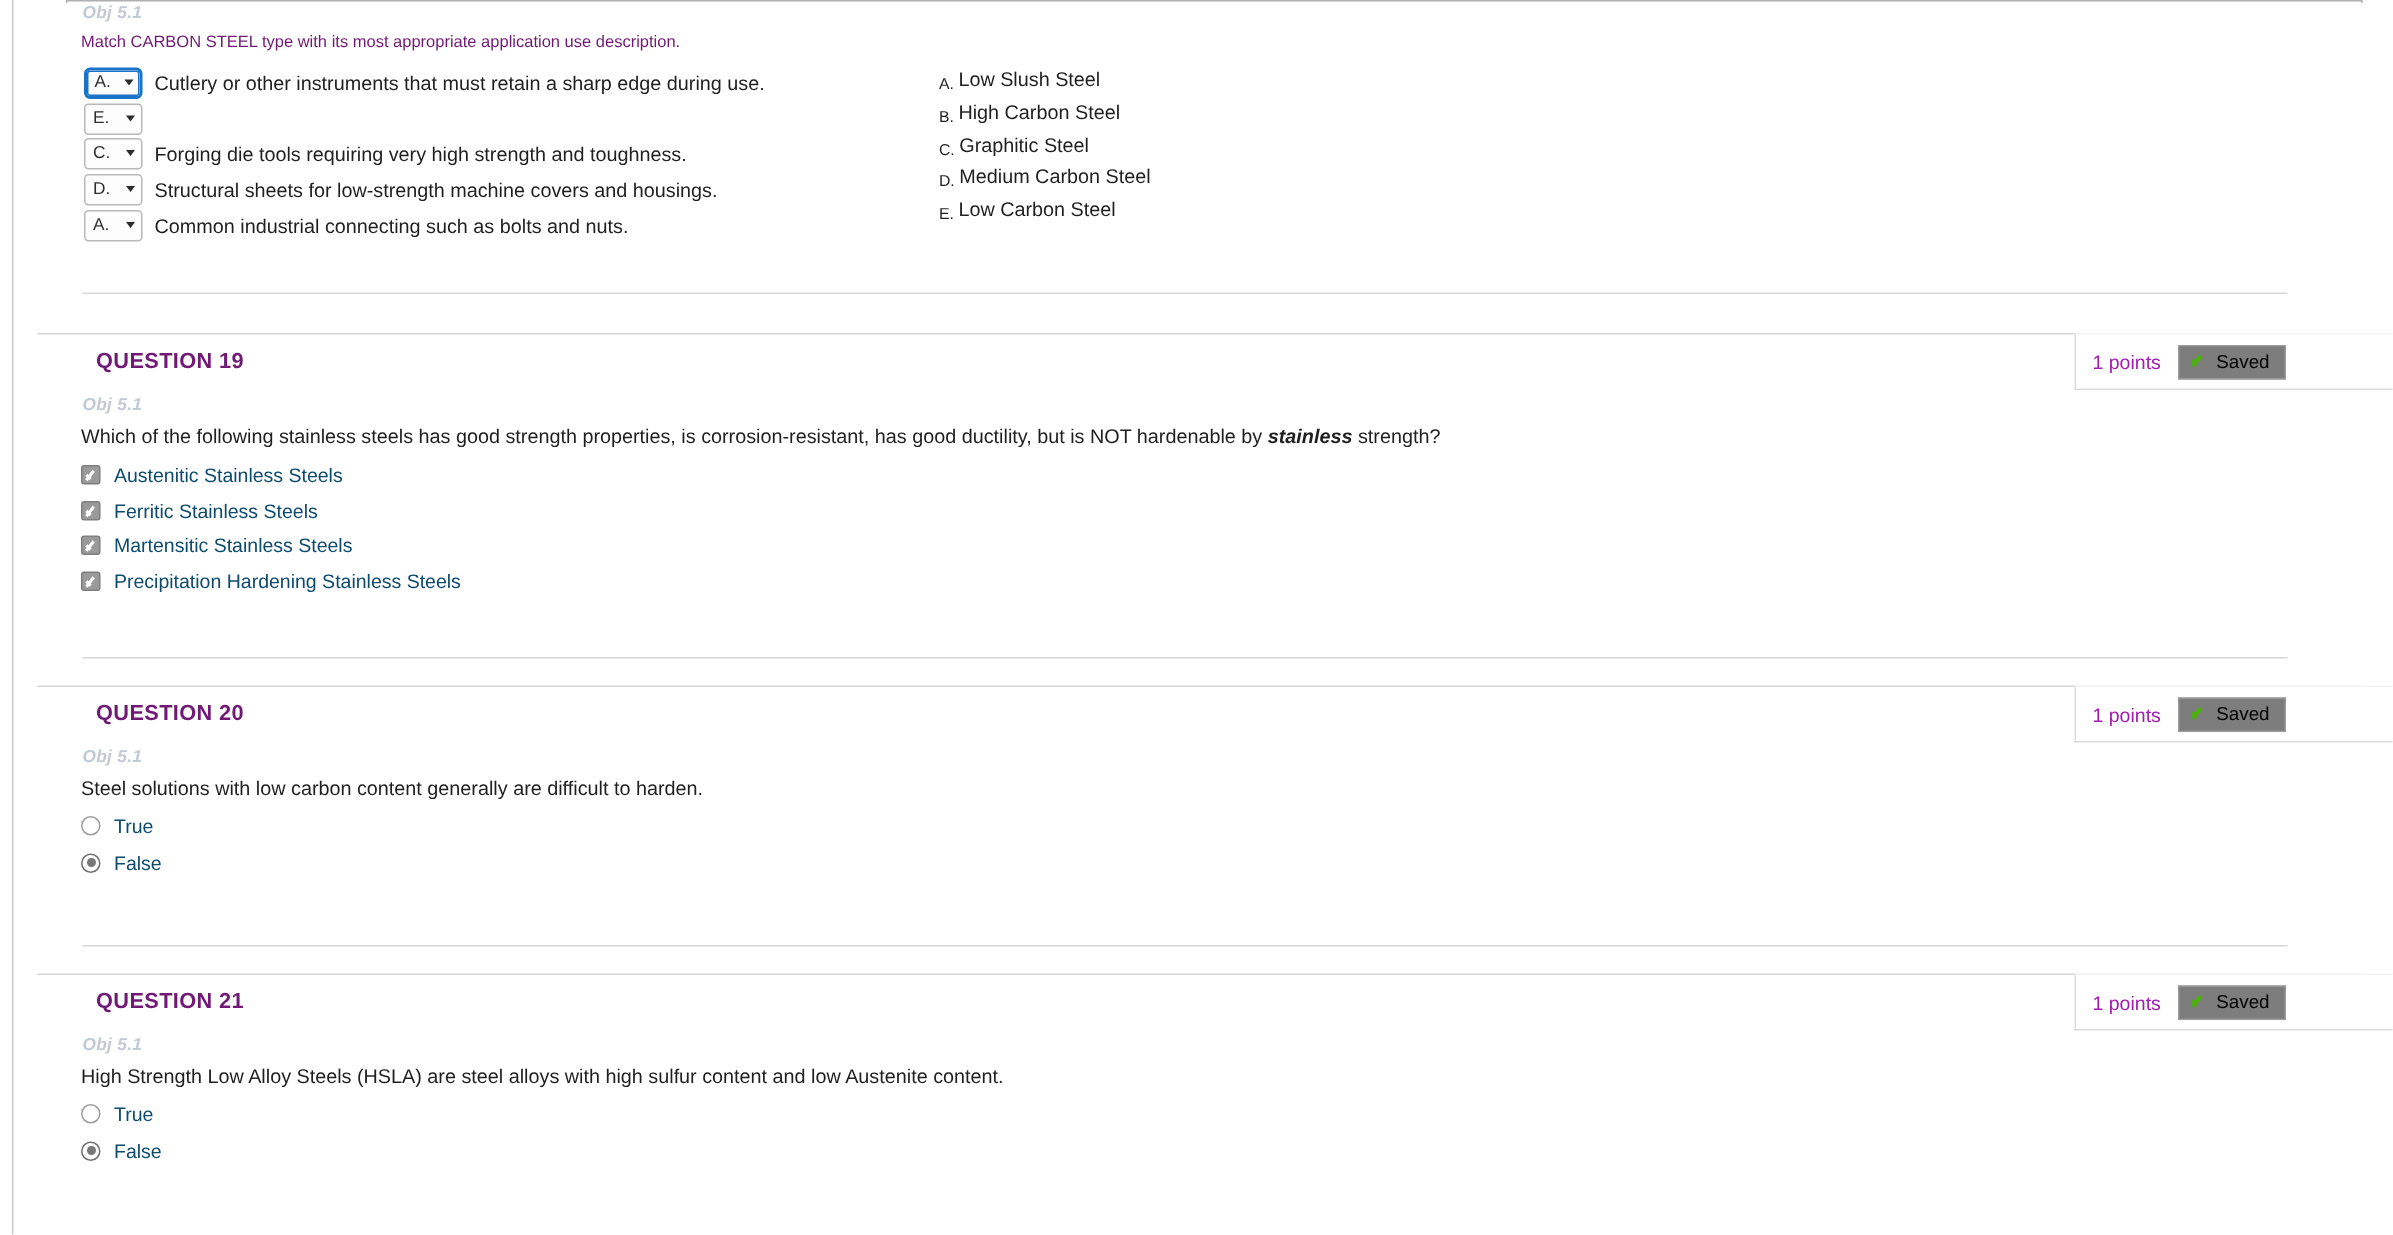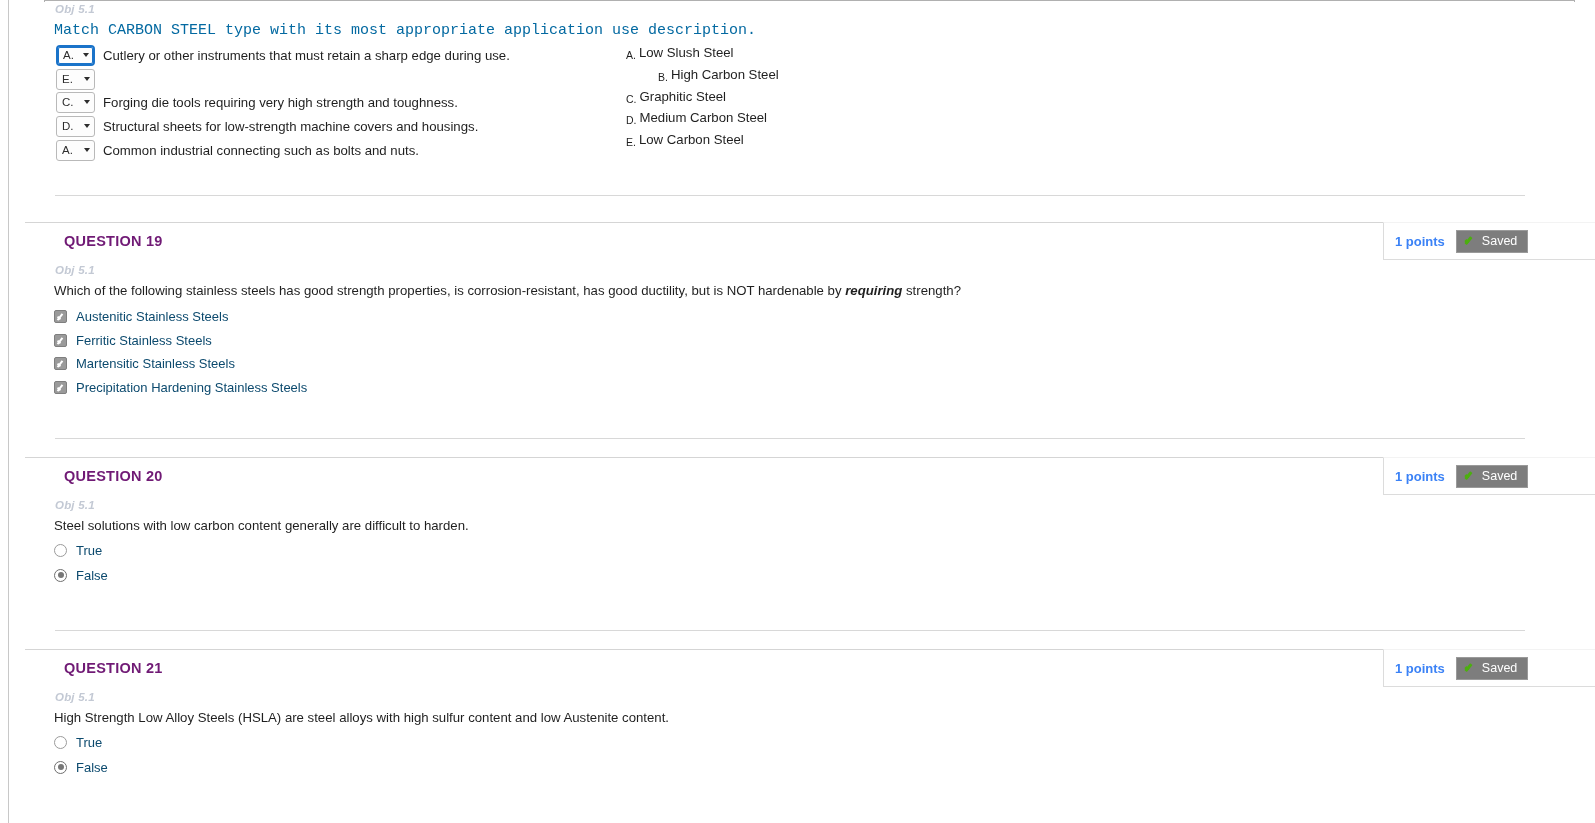--- a/index.html
+++ b/index.html
@@ -77,34 +77,34 @@
     background: #ffffff;
     border-left: 1px solid #dcdcdc;
     border-bottom: 1px solid #dcdcdc;
     border-top: 1px solid #f3f3f3;
     display: flex;
     align-items: center;
     padding-left: 11px;
   }
   .q-points {
     font-size: 13px;
-    font-weight: bold;
-    color: #3b82f6;
+    font-weight: normal;
+    color: #a21caf;
     white-space: nowrap;
   }
   .q-saved {
     margin-left: 11px;
     background: #7d7d7d;
     border: 1px solid #9a9a9a;
     height: 23px;
     padding: 0 10px 0 7px;
     display: flex;
     align-items: center;
     gap: 5px;
-    color: #ffffff;
+    color: #000000;
     font-size: 12.5px;
     white-space: nowrap;
   }
   .check-glyph {
     display: inline-block;
     width: 13px; height: 13px;
     position: relative;
   }
   .check-glyph::before {
     content: "";
@@ -201,24 +201,23 @@
     width: 6px; height: 6px;
     margin: -3px 0 0 -3px;
     border-radius: 50%;
     background: #777777;
   }
 
   
   .match-prompt {
     position: absolute;
     left: 54px; top: 22px;
-    font-size: 15px;
-    color: #0369a1;
-    white-space: nowrap;
-    font-family: Liberation Mono, monospace;
+    font-size: 11px;
+    color: #701a75;
+    white-space: nowrap;
   }
   .match-obj {
     position: absolute;
     left: 55px; top: 3px;
     font-size: 11.5px;
     font-style: italic;
     font-weight: bold;
     color: #c3c9d4;
     letter-spacing: 0.2px;
     white-space: nowrap;
@@ -325,21 +324,21 @@
       <div class="mselect">
         <span>A.</span>
         <span class="caret"></span>
       </div>
       <span class="match-desc">Common industrial connecting such as bolts and nuts.</span>
     </div>
 
     <div class="ans-item" style="top:45px;">
       <span class="ans-letter">A.</span><span>Low Slush Steel</span>
     </div>
-    <div class="ans-item" style="top:67px;margin-left:32px;">
+    <div class="ans-item" style="top:67px;">
       <span class="ans-letter">B.</span><span>High Carbon Steel</span>
     </div>
     <div class="ans-item" style="top:89px;">
       <span class="ans-letter">C.</span><span>Graphitic Steel</span>
     </div>
     <div class="ans-item" style="top:110px;">
       <span class="ans-letter">D.</span><span>Medium Carbon Steel</span>
     </div>
     <div class="ans-item" style="top:132px;">
       <span class="ans-letter">E.</span><span>Low Carbon Steel</span>
@@ -358,21 +357,21 @@
         <span class="q-saved">
           <span class="check-glyph"></span>
           <span>Saved</span>
         </span>
       </div>
     </div>
 
     <div class="q-obj" style="top:42px;">Obj 5.1</div>
 
     <div class="q-text" style="top:61px;">
-      <span>Which of the following stainless steels has good strength properties, is corrosion-resistant, has good ductility, but is NOT hardenable by </span><i>requiring</i><span> strength?</span>
+      <span>Which of the following stainless steels has good strength properties, is corrosion-resistant, has good ductility, but is NOT hardenable by </span><i>stainless</i><span> strength?</span>
     </div>
 
     <div class="opt-row" style="top:85px;">
       <span class="cbox"></span>
       <span class="opt-label">Austenitic Stainless Steels</span>
     </div>
     <div class="opt-row" style="top:109px;">
       <span class="cbox"></span>
       <span class="opt-label">Ferritic Stainless Steels</span>
     </div>

